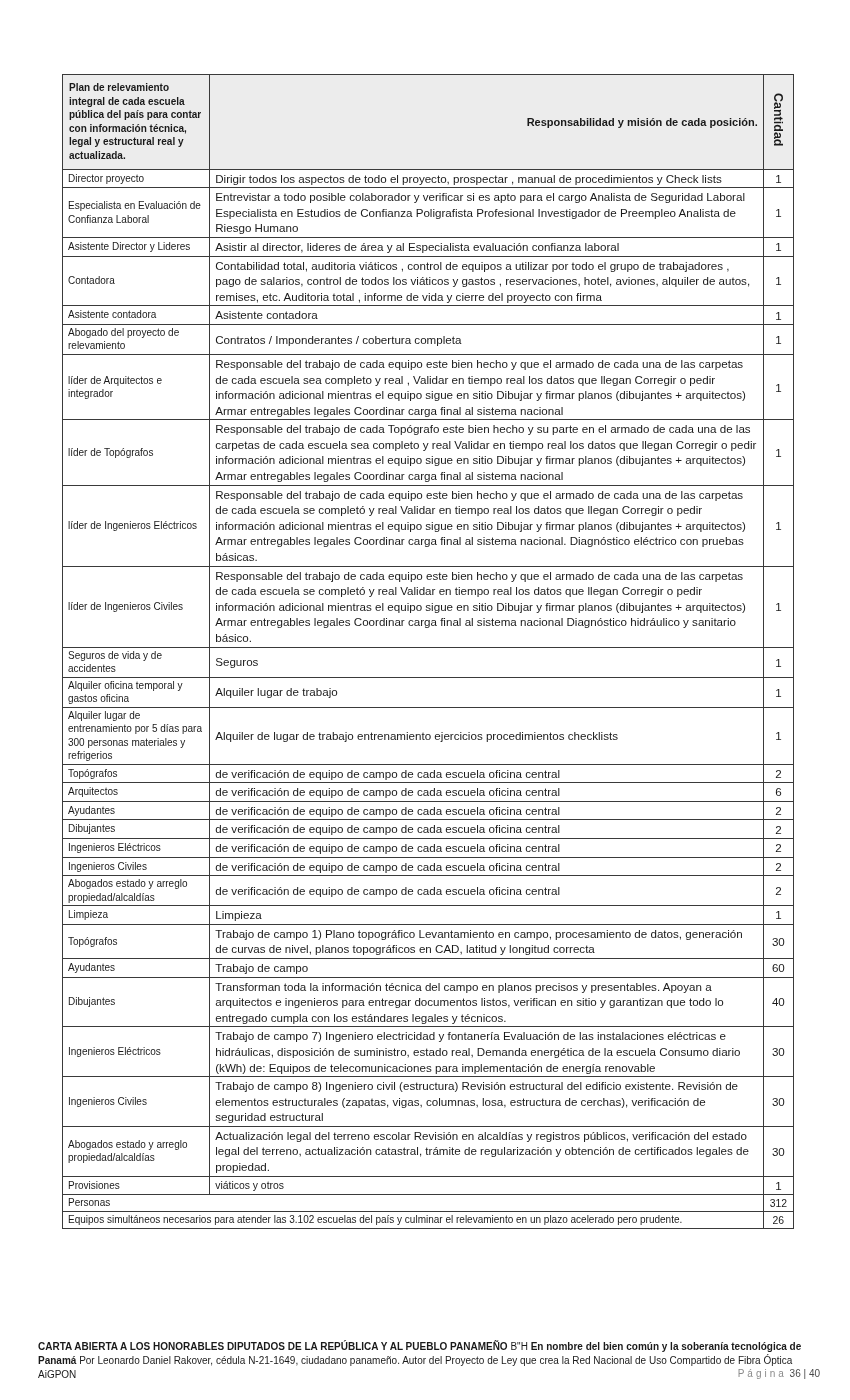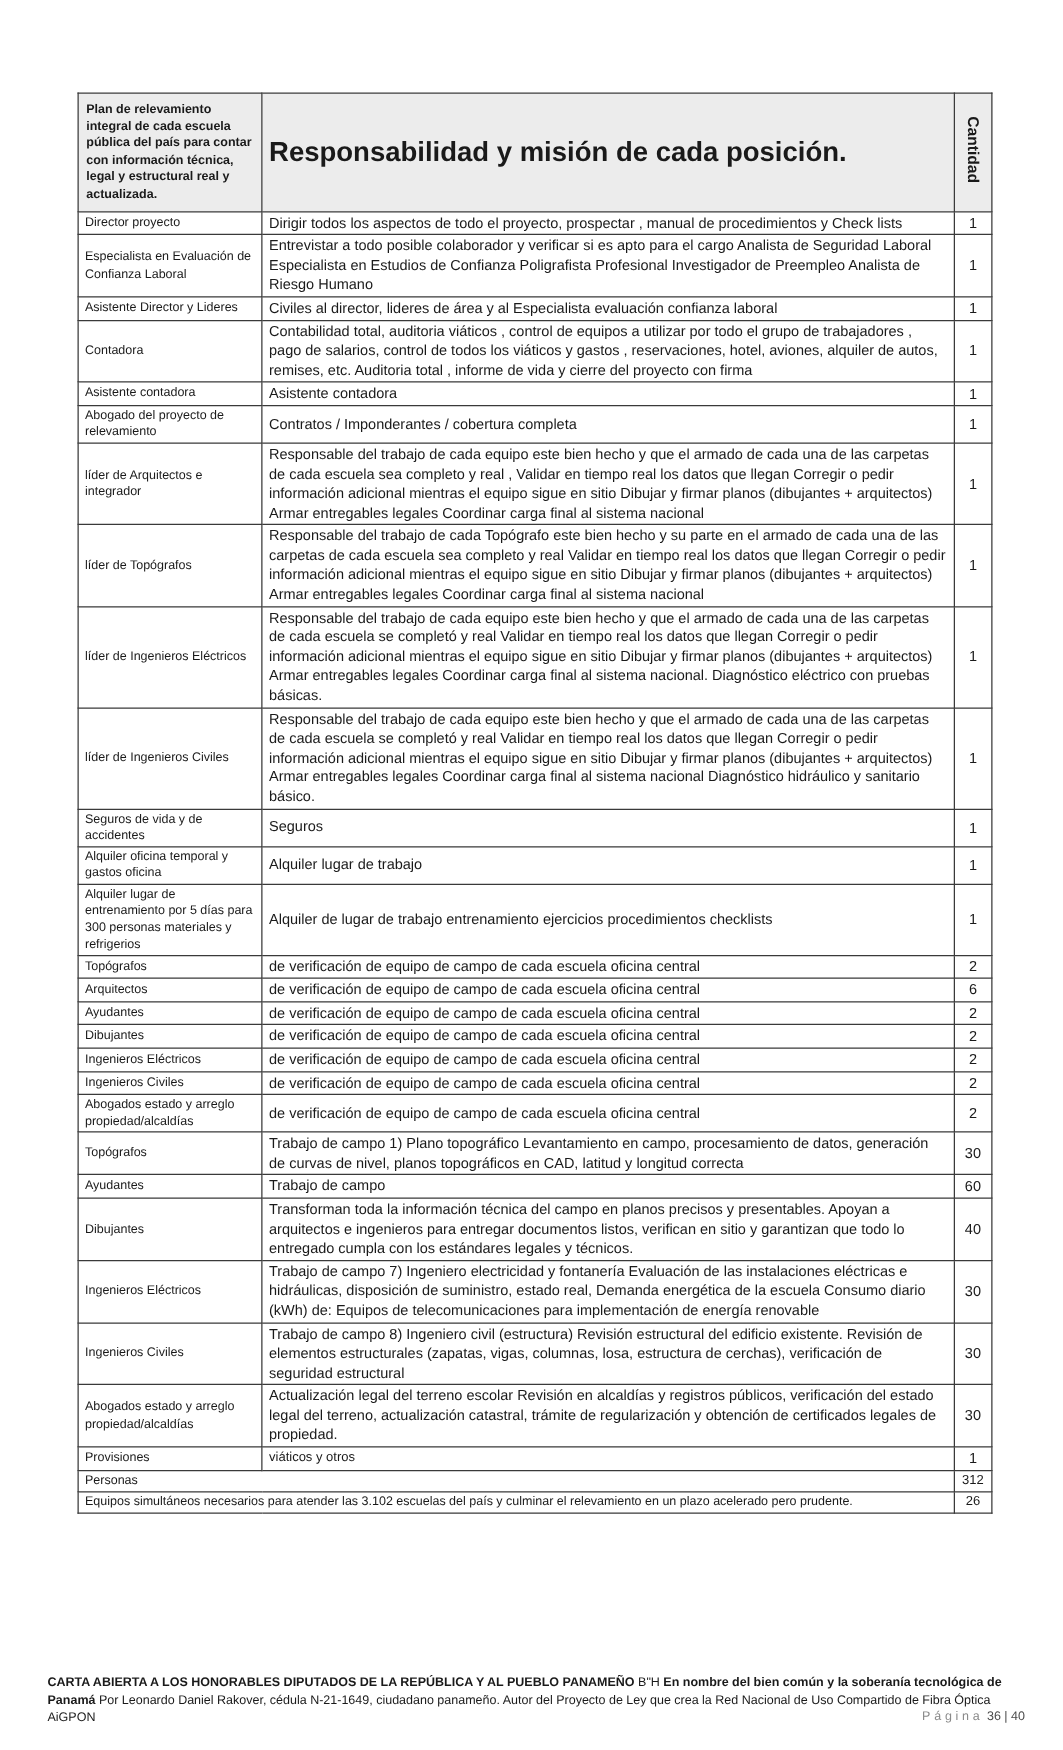--- a/index.html
+++ b/index.html
@@ -4,21 +4,21 @@
 <style>
   html, body { margin:0; padding:0; background:#ffffff; }
   body { width:850px; height:1400px; position:relative; font-family:"Liberation Sans", sans-serif; color:#1a1a1a; overflow:hidden; }
   .doc-table { position:absolute; left:62px; top:74px; width:732px; border-collapse:collapse; table-layout:fixed; }
   .doc-table td { border:1.4px solid #3a3a3a; padding:1px 5px; vertical-align:middle; }
   .col-role { width:141px; }
   .col-desc { width:530px; }
   .col-qty { width:29px; }
   .hdr td { background:#ececec; }
   .hdr .plan { font-size:10px; font-weight:bold; line-height:13.6px; padding:6px 5px 6px 6px; }
-  .hdr .title { font-size:22px; font-weight:bold; text-align:left; height:88px; }
+  .hdr .title { font-size:11px; font-weight:bold; text-align:right; height:88px; }
   .hdr .qty-h { text-align:center; padding:0; }
   .vert { display:inline-block; writing-mode:vertical-rl; font-weight:bold; font-size:12.5px; }
   .role { font-size:10px; line-height:13.5px; font-family:"Liberation Sans", sans-serif; }
   .desc { font-size:11.6px; line-height:15.6px;margin-top:24px; }
   .desc.small { font-size:10.4px; }
   .qty { font-size:11.6px; text-align:center; padding:1px 2px; }
   .total-label { font-size:10px; line-height:14px; }
   .total-qty { font-size:10.4px; text-align:center; padding-right:6px; }
   .footer { position:absolute; left:38px; top:1340px; width:782px; font-size:10px; line-height:14px; color:#1a1a1a; }
   .footer b { font-weight:bold; }
@@ -46,21 +46,21 @@
         <td class="desc">Dirigir todos los aspectos de todo el proyecto, prospectar , manual de procedimientos y Check lists</td>
         <td class="qty">1</td>
       </tr>
       <tr>
         <td class="role">Especialista en Evaluación de Confianza Laboral</td>
         <td class="desc">Entrevistar a todo posible colaborador y verificar si es apto para el cargo Analista de Seguridad Laboral Especialista en Estudios de Confianza  Poligrafista Profesional Investigador de Preempleo Analista de Riesgo Humano</td>
         <td class="qty">1</td>
       </tr>
       <tr>
         <td class="role">Asistente Director y Lideres</td>
-        <td class="desc">Civiles al director, lideres de área y al Especialista evaluación confianza laboral</td>
+        <td class="desc">Asistir al director, lideres de área y al Especialista evaluación confianza laboral</td>
         <td class="qty">1</td>
       </tr>
       <tr>
         <td class="role">Contadora</td>
         <td class="desc">Contabilidad total, auditoria viáticos , control de equipos a  utilizar por todo el grupo de trabajadores , pago de salarios, control de todos los viáticos y gastos , reservaciones, hotel, aviones, alquiler de autos, remises, etc. Auditoria total , informe de vida y cierre del proyecto con firma</td>
         <td class="qty">1</td>
       </tr>
       <tr>
         <td class="role">Asistente contadora</td>
         <td class="desc">Asistente contadora</td>
@@ -133,20 +133,25 @@
       </tr>
       <tr>
         <td class="role">Ingenieros Civiles</td>
         <td class="desc">de verificación de equipo de campo de cada escuela oficina central</td>
         <td class="qty">2</td>
       </tr>
       <tr>
         <td class="role">Abogados estado y arreglo propiedad/alcaldías</td>
         <td class="desc">de verificación de equipo de campo de cada escuela oficina central</td>
         <td class="qty">2</td>
+      </tr>
+      <tr>
+        <td class="role">Limpieza</td>
+        <td class="desc">Limpieza</td>
+        <td class="qty">1</td>
       </tr>
       <tr>
         <td class="role">Topógrafos</td>
         <td class="desc">Trabajo de campo  1) Plano topográfico Levantamiento en campo, procesamiento de datos, generación de curvas de nivel, planos topográficos en CAD, latitud y longitud correcta</td>
         <td class="qty">30</td>
       </tr>
       <tr>
         <td class="role">Ayudantes</td>
         <td class="desc">Trabajo de campo</td>
         <td class="qty">60</td>

